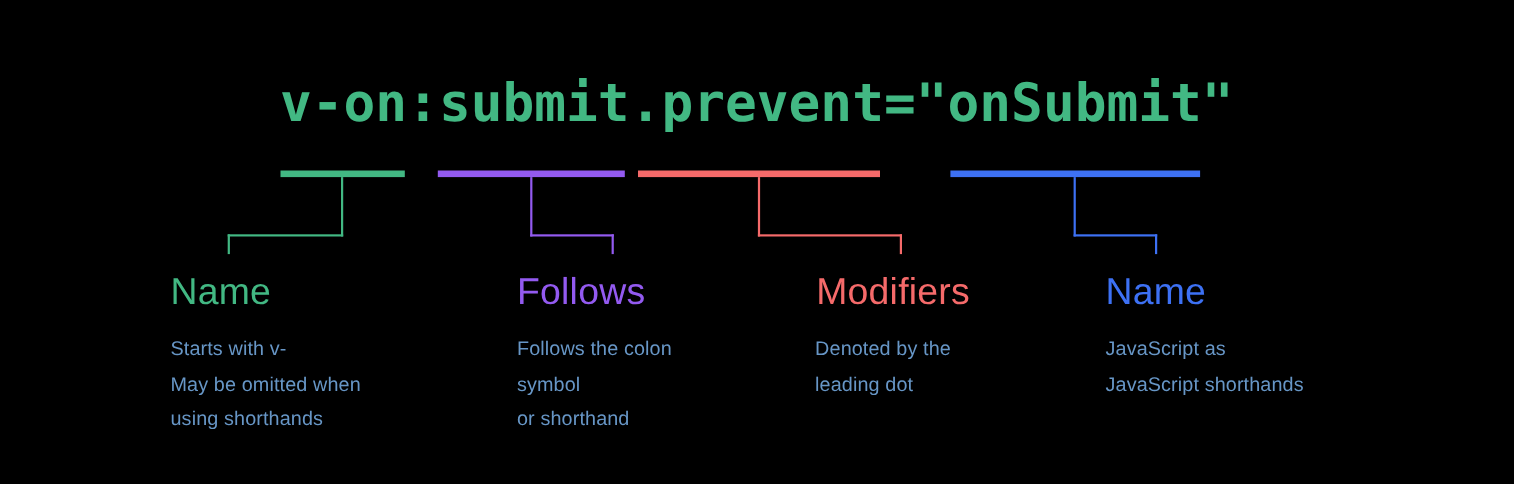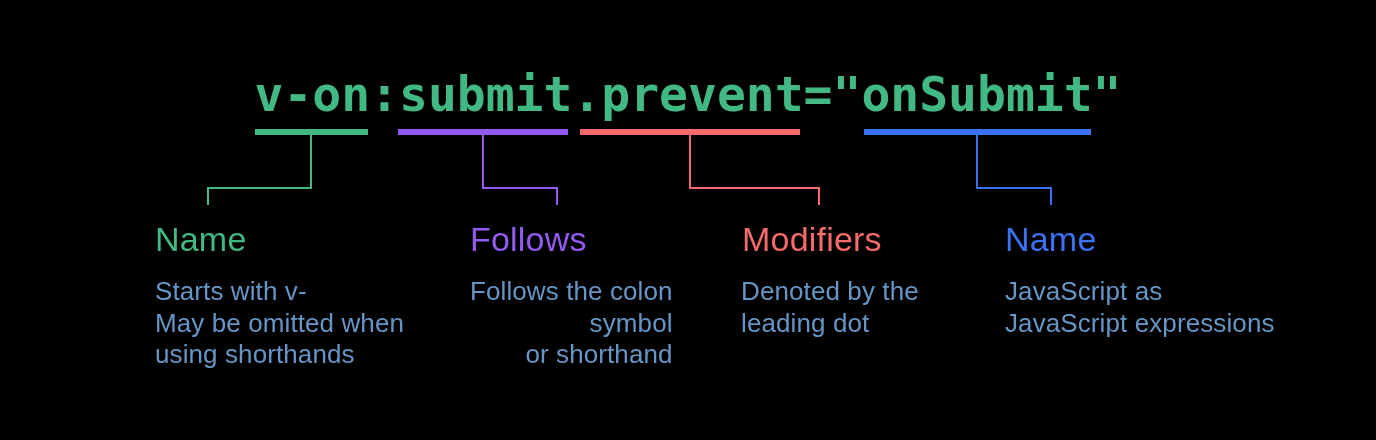--- a/index.html
+++ b/index.html
@@ -25,21 +25,21 @@
     top: 70px;
     text-align: center;
     font-family: "DejaVu Sans Mono", monospace;
     font-weight: 700;
     font-size: 48px;
     line-height: 48px;
     letter-spacing: 0;
     white-space: pre;
     color: var(--c, #42b883);
   }
-  .grp { position: absolute; inset: 0; pointer-events: none; }
+  .grp { position: absolute; inset: 0; pointer-events: none; margin-top: 26px; }
   .bar {
     position: absolute;
     top: 129px;
     height: 6px;
     background: var(--c);
   }
   .seg { position: absolute; background: var(--c); }
   .seg.v { width: 2px; }
   .seg.h { height: 2px; }
   .label {
@@ -48,21 +48,21 @@
     font-size: 34px;
     line-height: 38px;
     font-weight: 500;
     letter-spacing: 0.2px;
     color: var(--c);
     white-space: nowrap;
   }
   .desc {
     position: absolute;
     top: 276px;
-    font-size: 26px;
+    font-size: 18px;
     line-height: 31.5px;
     font-weight: 400;
     letter-spacing: 0.1px;
     color: var(--c, #6796c6);
     white-space: nowrap;
   }
 </style>
 </head>
 <body style="--c: #000000;">
 
@@ -82,21 +82,21 @@
       <div>using shorthands</div>
     </div>
   </div>
 
   <div class="grp" style="--c: #935af0;">
     <div class="bar" style="left:398px;width:170px"></div>
     <div class="seg v" style="left:482px;top:135px;height:54px"></div>
     <div class="seg h" style="left:482px;top:187px;width:76px"></div>
     <div class="seg v" style="left:556px;top:187px;height:18px"></div>
     <div class="label" style="left:470px">Follows</div>
-    <div class="desc" style="left: 470px; text-align: right; --c: #6796c6;">
+    <div class="desc" style="left: 470px; --c: #6796c6;">
       <div>Follows the colon</div>
       <div>symbol</div>
       <div>or shorthand</div>
     </div>
   </div>
 
   <div class="grp" style="--c: #f56a6a;">
     <div class="bar" style="left:580px;width:220px"></div>
     <div class="seg v" style="left:689px;top:135px;height:54px"></div>
     <div class="seg h" style="left:689px;top:187px;width:131px"></div>
@@ -109,17 +109,17 @@
   </div>
 
   <div class="grp" style="--c: #3d71f4;">
     <div class="bar" style="left:864px;width:227px"></div>
     <div class="seg v" style="left:976px;top:135px;height:54px"></div>
     <div class="seg h" style="left:976px;top:187px;width:76px"></div>
     <div class="seg v" style="left:1050px;top:187px;height:18px"></div>
     <div class="label" style="left:1005px">Name</div>
     <div class="desc" style="left: 1005px; --c: #6796c6;">
       <div>JavaScript as</div>
-      <div>JavaScript expressions</div>
+      <div>JavaScript shorthands</div>
     </div>
   </div>
 
 </div>
 
 </body></html>

